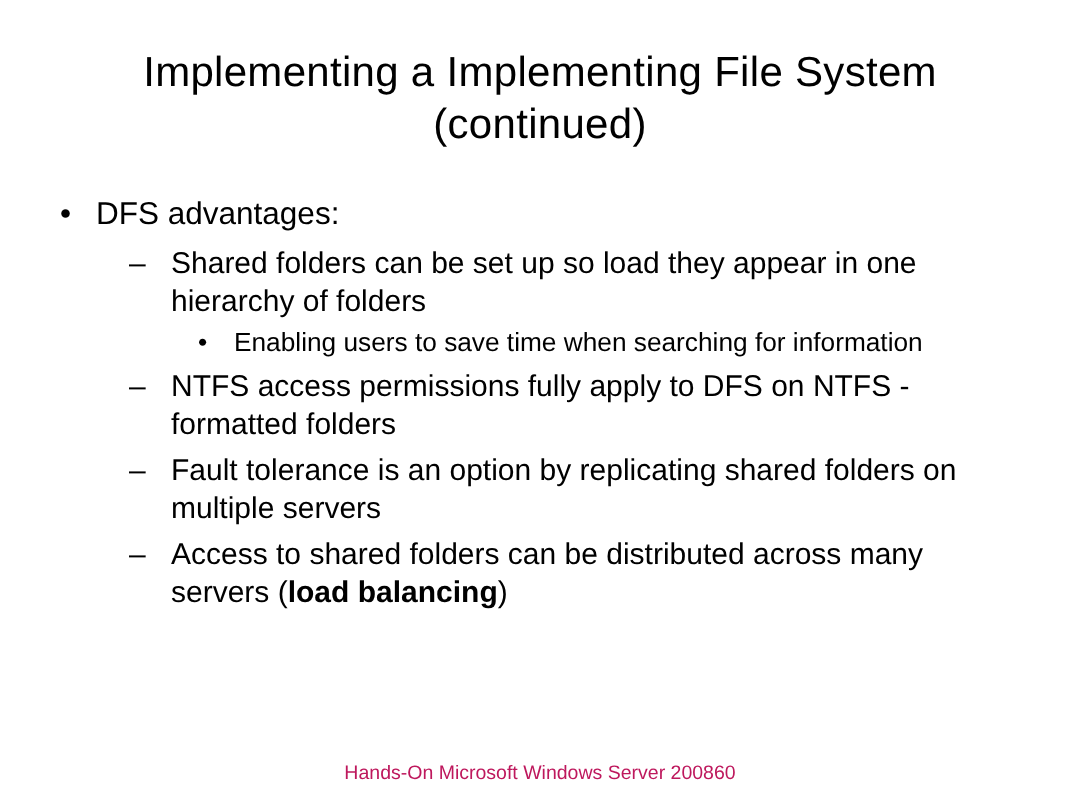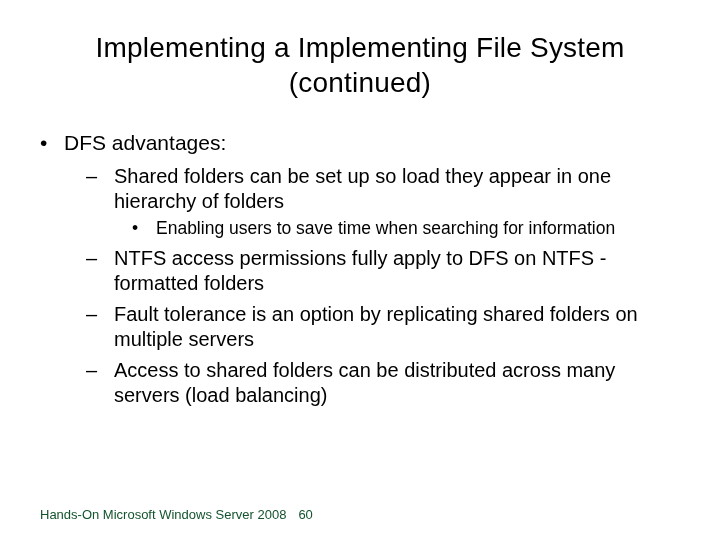--- a/index.html
+++ b/index.html
@@ -22,31 +22,30 @@
   .content { font-size: 21px; line-height: 1.25; }
   .lvl1 { margin-left: 0; margin-top: 6px; margin-bottom: 8px; }
   .lvl2 { margin-left: 46px; margin-top: 6px; margin-bottom: 4px; font-size: 20px; }
   .lvl3 { margin-left: 92px; margin-top: 4px; margin-bottom: 6px; font-size: 17.5px; }
   .bullet-row { display: flex; }
   .bullet { flex: 0 0 auto; margin-right: 10px; }
   .lvl1 .bullet { width: 14px; }
   .lvl2 .bullet { width: 18px; }
   .lvl3 .bullet { width: 14px; }
   .txt { flex: 1 1 auto; }
-  .bold { font-weight: 400; margin-top: 20px; }
+  .bold { font-weight: 700; margin-top: 20px; }
   .footer {
     position: absolute;
     bottom: 18px;
     left: 40px;
     right: 40px;
     display: flex;
-    justify-content: flex-start;
+    justify-content: center;
     font-size: 13px;
-    color: #14532d;
-    gap: 12px;
+    color: #be185d;
   }
 </style>
 </head>
 <body>
 
 <h1 class="title">Implementing a Implementing File System (continued)</h1>
 
 <div class="content">
 
   <div class="bullet-row lvl1">

